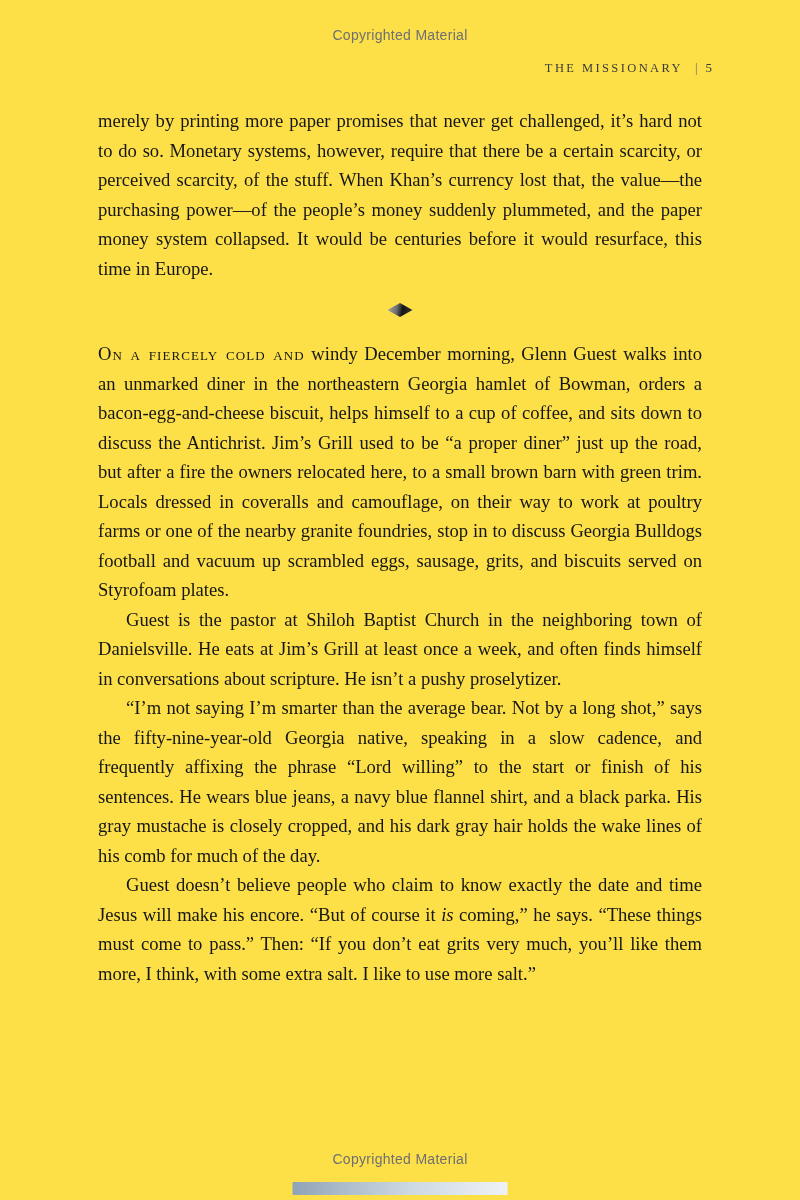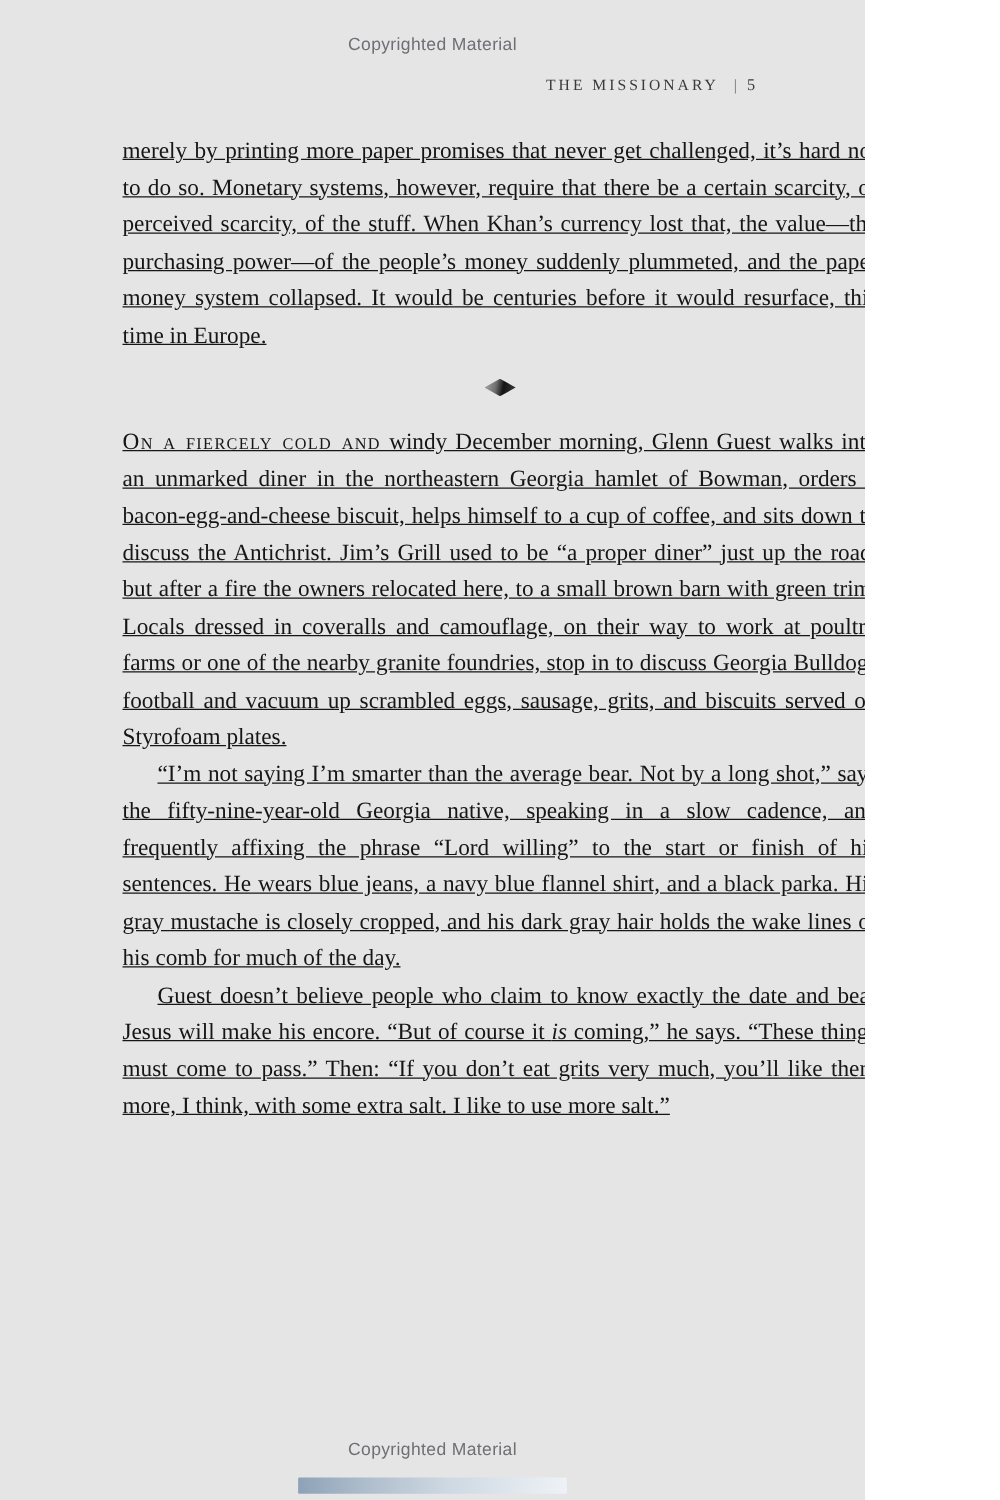--- a/index.html
+++ b/index.html
@@ -2,23 +2,23 @@
 <html lang="en"><head>
 <meta charset="utf-8">
 <style>
   html, body {
     margin: 0;
     padding: 0;
     background: #ffffff;
   }
   .page {
     position: relative;
-    width: 692px;
+    width: 800px;
     height: 1200px;
-    background: #e5e5e5;
+    background: #fde047;
     font-family: "Liberation Serif", serif;
     overflow: hidden;
   }
   .copyright {
     position: absolute;
     left: 0;
     right: 0;
     text-align: center;
     font-family: "Liberation Sans", sans-serif;
     font-size: 14px;
@@ -51,21 +51,20 @@
   .body-text {
     position: absolute;
     top: 106px;
     left: 98px;
     width: 604px;
     font-size: 18.6px;
     line-height: 29.5px;
     color: #161616;
     text-align: justify;
     hyphens: auto;
-    text-decoration: underline;
     -webkit-hyphens: auto;
   }
   .body-text p {
     margin: 0;
     padding: 0;
     text-indent: 28px;
   }
   .body-text p.noindent {
     text-indent: 0;
   }
@@ -112,24 +111,25 @@
   <div class="body-text">
 
     <p class="noindent"><span>merely by printing more paper promises that never get challenged, it’s hard not to do so. Monetary systems, however, require that there be a certain scarcity, or perceived scarcity, of the stuff. When Khan’s currency lost that, the value—the purchasing power—of the people’s money suddenly plummeted, and the paper money system collapsed. It would be centuries before it would resurface, this time in Europe.</span></p>
 
     <div class="ornament-row">
       <span class="ornament"></span>
     </div>
 
     <p class="noindent"><span class="smallcaps">On a fiercely cold and</span><span> windy December morning, Glenn Guest walks into an unmarked diner in the northeastern Georgia hamlet of Bowman, orders a bacon-egg-and-cheese biscuit, helps himself to a cup of coffee, and sits down to discuss the Antichrist. Jim’s Grill used to be “a proper diner” just up the road, but after a fire the owners relocated here, to a small brown barn with green trim. Locals dressed in coveralls and camouflage, on their way to work at poultry farms or one of the nearby granite foundries, stop in to discuss Georgia Bulldogs football and vacuum up scrambled eggs, sausage, grits, and biscuits served on Styrofoam plates.</span></p>
 
+    <p><span>Guest is the pastor at Shiloh Baptist Church in the neighboring town of Danielsville. He eats at Jim’s Grill at least once a week, and often finds himself in conversations about scripture. He isn’t a pushy proselytizer.</span></p>
 
     <p><span>“I’m not saying I’m smarter than the average bear. Not by a long shot,” says the fifty-nine-year-old Georgia native, speaking in a slow cadence, and frequently affixing the phrase “Lord willing” to the start or finish of his sentences. He wears blue jeans, a navy blue flannel shirt, and a black parka. His gray mustache is closely cropped, and his dark gray hair holds the wake lines of his comb for much of the day.</span></p>
 
-    <p><span>Guest doesn’t believe people who claim to know exactly the date and bear Jesus will make his encore. “But of course it </span><em>is</em><span> coming,” he says. “These things must come to pass.” Then: “If you don’t eat grits very much, you’ll like them more, I think, with some extra salt. I like to use more salt.”</span></p>
+    <p><span>Guest doesn’t believe people who claim to know exactly the date and time Jesus will make his encore. “But of course it </span><em>is</em><span> coming,” he says. “These things must come to pass.” Then: “If you don’t eat grits very much, you’ll like them more, I think, with some extra salt. I like to use more salt.”</span></p>
 
 
   </div>
 
   <div class="copyright bottom">Copyrighted Material</div>
 
   <div class="page-edge"></div>
 
 </div>
 

